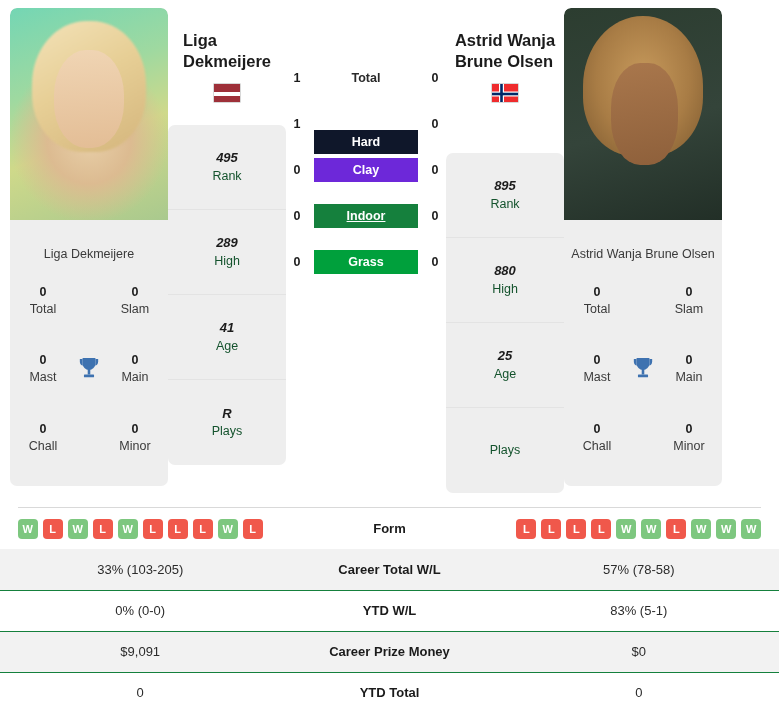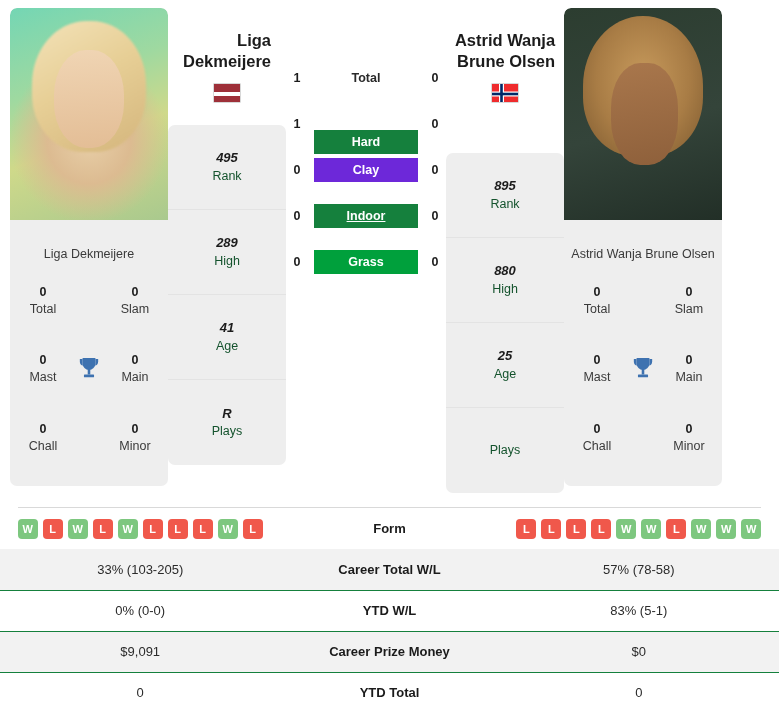--- a/index.html
+++ b/index.html
@@ -109,21 +109,21 @@
     flex: 0 0 118px;
     padding-top: 22px;
     display: flex;
     flex-direction: column;
     align-items: center;
   }
   .mid-col.right-side { padding-top: 22px; }
   .player-name {
     font-size: 16.5px;
     font-weight: bold;
-    text-align: right;
+    text-align: left;
     line-height: 1.28;
     color: #1b1b1b;
   }
   .flag {
     width: 28px; height: 20px;
     margin-top: 11px;
     border: 1px solid #d8d8d8;
     border-radius: 1px;
     overflow: hidden;
   }
@@ -292,21 +292,21 @@
   </div>
 
   <div class="surface-col" id="surface-col">
       <div class="surface-row">
         <div class="surface-score">1</div>
         <div class="surface-bar plain">Total</div>
         <div class="surface-score">0</div>
       </div>
       <div class="surface-row">
         <div class="surface-score">1</div>
-        <div class="surface-bar" style="background: #15803d; margin-top: 36px;">Hard</div>
+        <div class="surface-bar" style="background: #0f172a; margin-top: 36px;">Hard</div>
         <div class="surface-score">0</div>
       </div>
       <div class="surface-row">
         <div class="surface-score">0</div>
         <div class="surface-bar" style="background: #6d28d9;">Clay</div>
         <div class="surface-score">0</div>
       </div>
       <div class="surface-row">
         <div class="surface-score">0</div>
         <div class="surface-bar" style="background: #15803d; text-decoration: underline;">Indoor</div>

